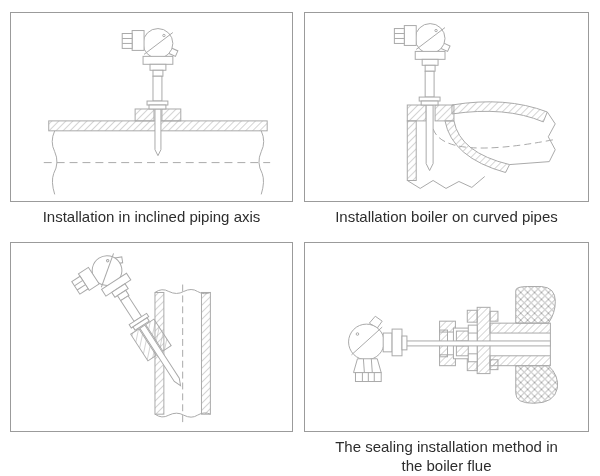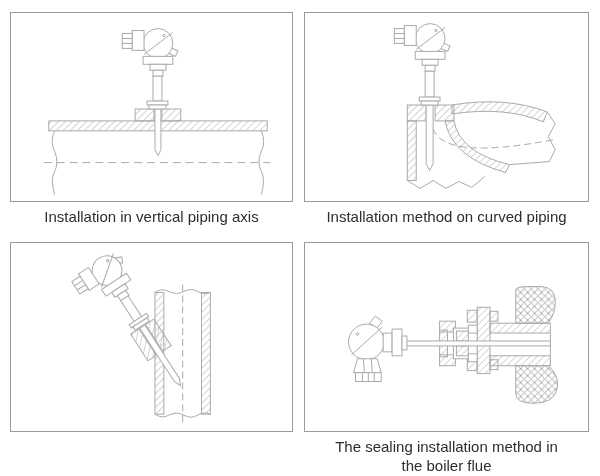--- a/index.html
+++ b/index.html
@@ -75,21 +75,21 @@
             <rect x="133" y="43" width="30" height="8"></rect>
             <rect x="140" y="51" width="16" height="6"></rect>
             <rect x="143" y="57" width="10" height="6"></rect>
             <rect x="143" y="63" width="9" height="25"></rect>
             <rect x="137" y="88" width="21" height="4"></rect>
             <rect x="139" y="92" width="17" height="4"></rect>
           </g>
         </g>
       </svg>
     </div>
-    <figcaption>Installation in vertical piping axis</figcaption>
+    <figcaption>Installation in inclined piping axis</figcaption>
   </figure>
 
   <figure class="cell-right">
     <div class="box">
       <svg width="283" height="188" viewBox="0 0 285 188">
         <defs>
           <pattern id="h2" patternUnits="userSpaceOnUse" width="5" height="5" patternTransform="rotate(45)">
             <line x1="0" y1="0" x2="0" y2="5" stroke="currentColor" stroke-width="1"></line>
           </pattern>
         </defs>
@@ -119,21 +119,21 @@
             <rect x="111" y="38" width="30" height="8"></rect>
             <rect x="118" y="46" width="16" height="6"></rect>
             <rect x="121" y="52" width="10" height="6"></rect>
             <rect x="121" y="58" width="9" height="26"></rect>
             <rect x="115" y="84" width="21" height="4"></rect>
             <rect x="117" y="88" width="17" height="4"></rect>
           </g>
         </g>
       </svg>
     </div>
-    <figcaption>Installation method on curved piping</figcaption>
+    <figcaption>Installation boiler on curved pipes</figcaption>
   </figure>
 
   <figure>
     <div class="box">
       <svg width="281" height="188" viewBox="0 0 283 190">
         <defs>
           <pattern id="h3" patternUnits="userSpaceOnUse" width="5" height="5" patternTransform="rotate(45)">
             <line x1="0" y1="0" x2="0" y2="5" stroke="currentColor" stroke-width="1"></line>
           </pattern>
         </defs>

